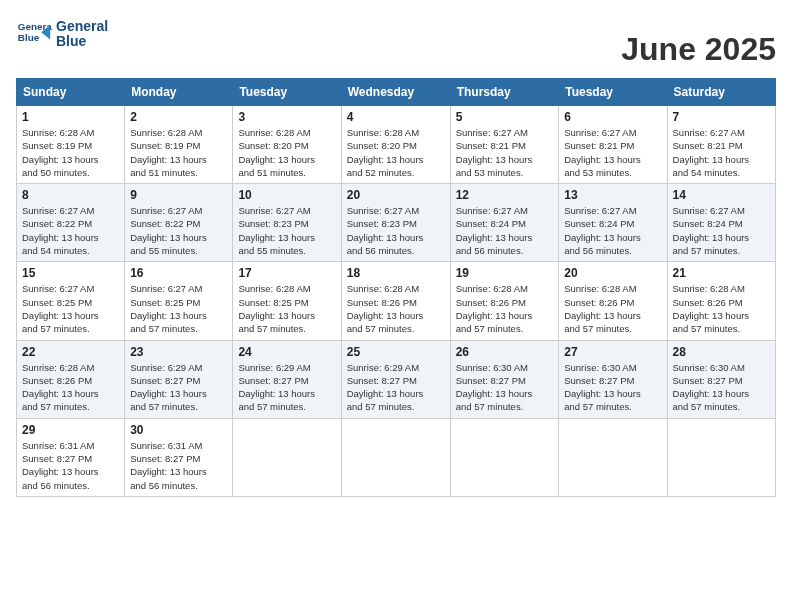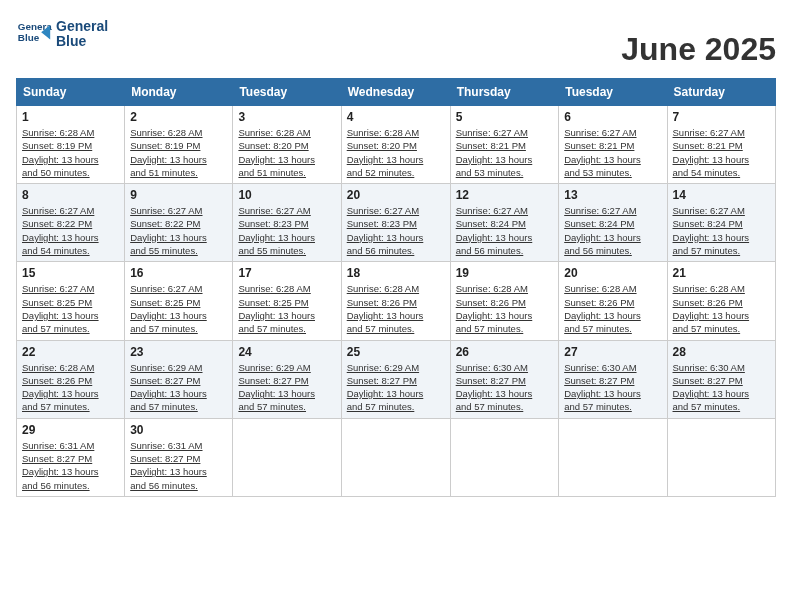--- a/index.html
+++ b/index.html
@@ -69,21 +69,20 @@
       font-size: 12px;
       font-weight: bold;
       color: #222;
       display: block;
       margin-bottom: 2px;
     }
     .day-info {
       font-size: 9.5px;
       color: #333;
       line-height: 1.4;
-      text-decoration: underline;
     }
     .empty-cell {
       background: #f9f9f9;
     }
     tbody tr:nth-child(odd) td {
       background-color: #fff;
     }
     tbody tr:nth-child(even) td {
       background-color: #f0f4f8;
     }

